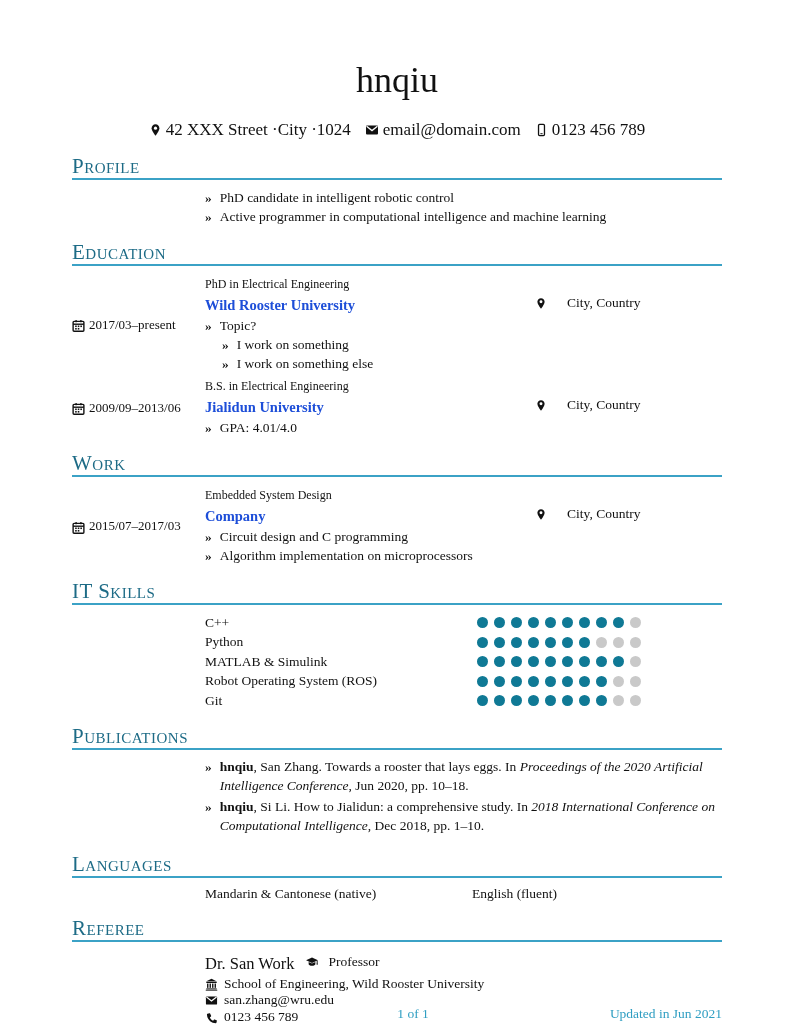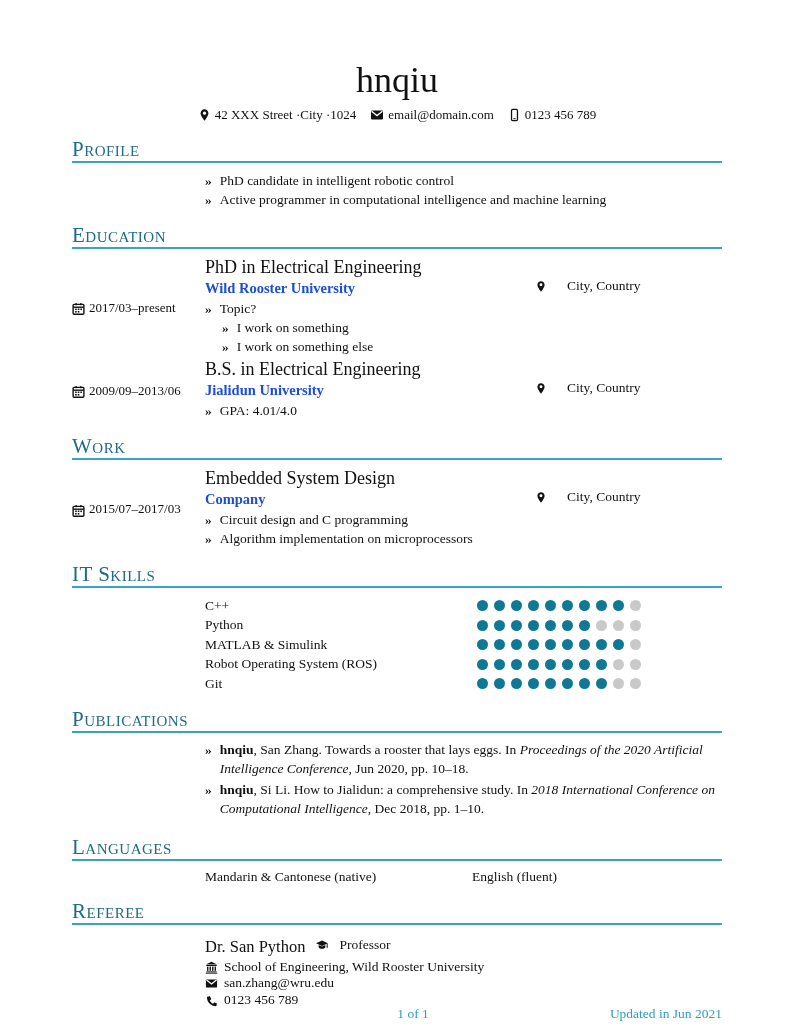--- a/index.html
+++ b/index.html
@@ -4,42 +4,42 @@
 <style>
   html,body{margin:0;padding:0;background:#e8e8e8;}
   .page{
     width:794px;height:1028px;background:#ffffff;margin:0 auto;
     font-family:"Liberation Serif", serif;color:#111;position:relative;overflow:hidden;
   }
   .content{padding:0 72px;}
   
   .header{text-align:center;padding-top:62px;}
   .cv-name{font-size:36px;line-height:1.05;font-weight:400;}
-  .contact-line{margin-top:7px;font-size:13px;display:flex;justify-content:center;align-items:center;gap:14px;}
+  .contact-line{margin-top:20px;font-size:17px;display:flex;justify-content:center;align-items:center;gap:14px;}
   .contact-item{display:inline-flex;align-items:center;gap:4px;white-space:nowrap;}
   .icon{display:inline-block;vertical-align:-1px;flex:0 0 auto;}
   
   .section{margin-top:15px;}
   .section-heading{
     font-variant:small-caps;font-size:21px;line-height:22px;letter-spacing:.5px;
     color:#1d6b86;font-weight:400;margin:0;
   }
   .section-rule{border:none;border-top:2px solid #3ba2c6;margin:1px 0 0 0;}
   .section-body{margin-top:8px;}
   .row{display:grid;grid-template-columns:133px 1fr;}
   .date-col{font-size:13px;display:flex;align-items:center;gap:4px;padding-top:3px;white-space:nowrap;}
   .date-col .icon{margin-top:2px;}
   .main-col{min-width:0;}
   
   .bullet{display:flex;gap:8px;font-size:13.5px;line-height:19px;}
   .bullet .marker{flex:0 0 auto;font-weight:700;}
   .bullet.nested{margin-left:17px;}
   
   .entry{margin-bottom:3px;}
-  .entry-title{font-size:18px;line-height:21px;}
+  .entry-title{font-size:12px;line-height:21px;}
   .entry-subrow{display:flex;align-items:baseline;}
   .institution{flex:1;color:#1d4ed8;font-weight:700;font-size:14.5px;line-height:21px;}
   .location{width:187px;flex:0 0 auto;font-size:13.5px;display:flex;align-items:center;gap:20px;}
   
   .skill-row{display:grid;grid-template-columns:272px 1fr;align-items:center;height:19.5px;}
   .skill-label{font-size:13.5px;}
   .skill-dots{display:flex;gap:6px;align-items:center;}
   .dot{width:11px;height:11px;border-radius:50%;}
   .dot-filled{background:#0f7995;}
   .dot-empty{background:#c9c9c9;}
@@ -373,21 +373,21 @@
     </div>
   </div>
 
   <div class="section content">
     <h2 class="section-heading">Referee</h2>
     <hr class="section-rule">
     <div class="section-body row">
       <div class="date-col"></div>
       <div class="main-col">
         <div class="referee-name-row">
-          <span>Dr. San Python</span>
+          <span>Dr. San Work</span>
           <span class="referee-role">
             <svg class="icon" width="14" height="13" viewBox="0 0 14 14">
                 <use href="#ic-gradcap"></use>
               </svg>
             <span>Professor</span>
           </span>
         </div>
         <div class="referee-line">
           <svg class="icon" width="13" height="13" viewBox="0 0 14 14">
               <use href="#ic-bank"></use>

